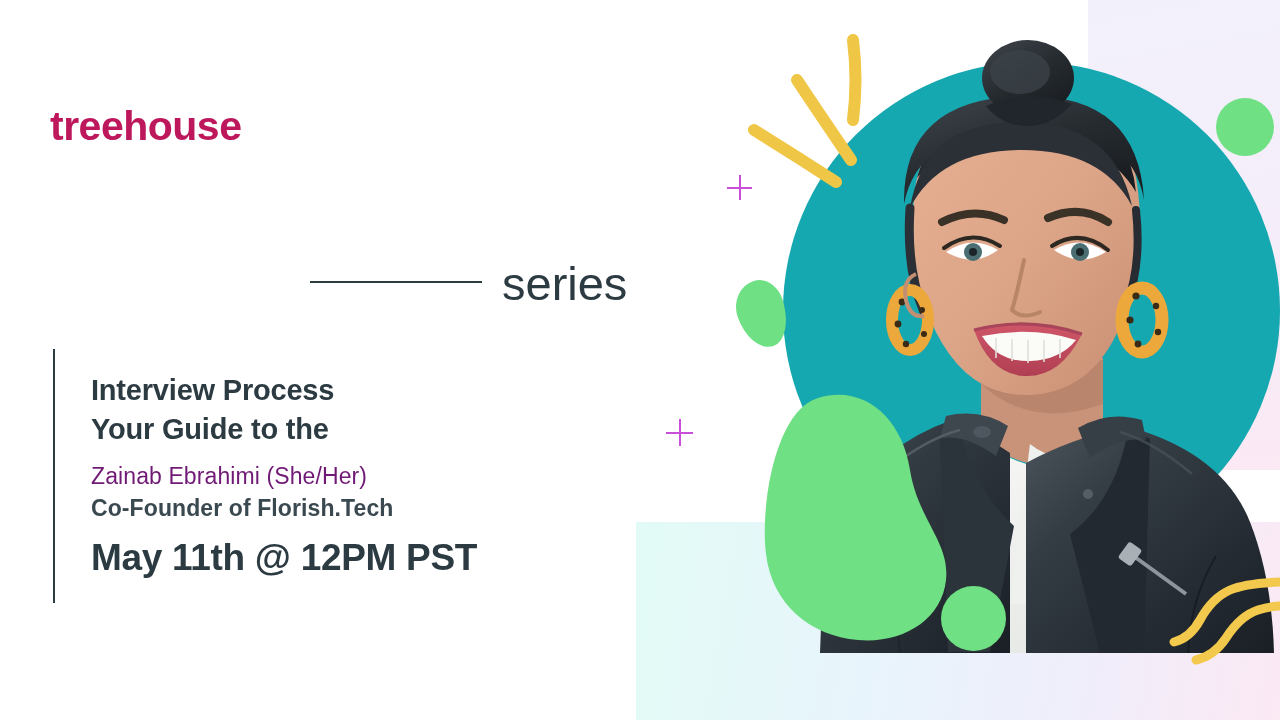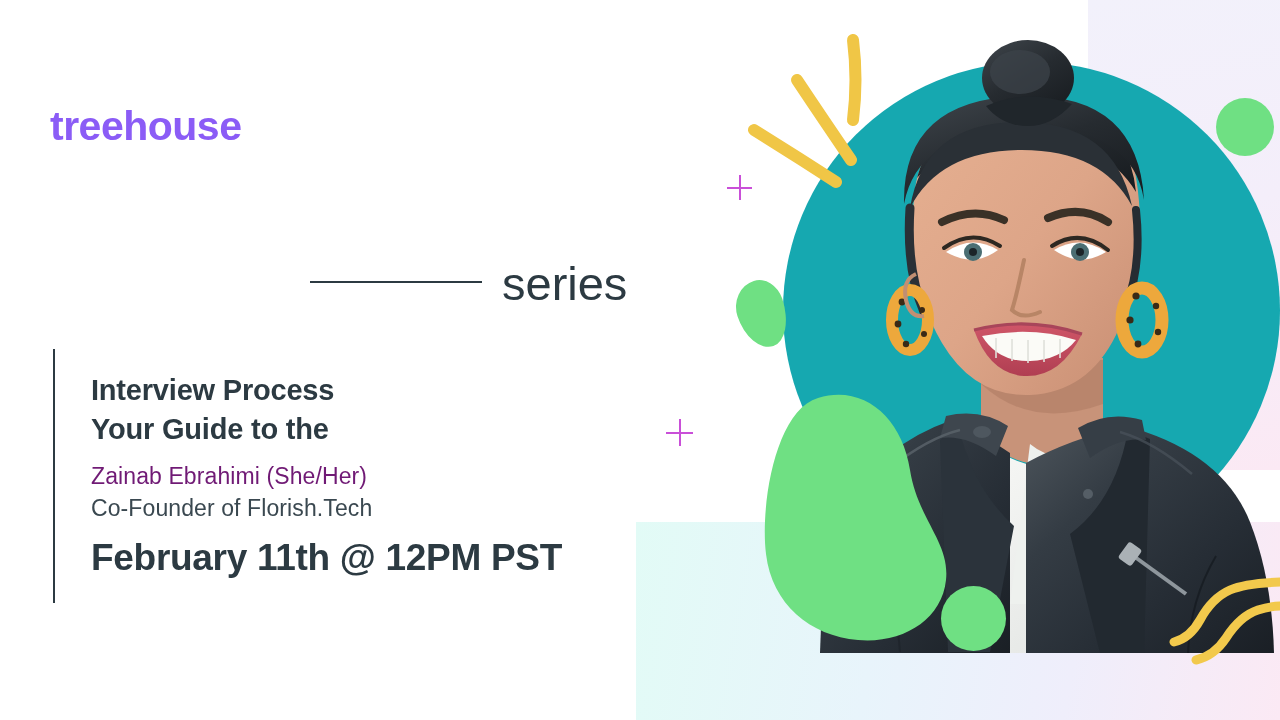--- a/index.html
+++ b/index.html
@@ -118,21 +118,21 @@
   .plus-mid   { left: 666px; top: 419px; width: 27px; height: 27px; }
 
   
   .brand {
     position: absolute;
     left: 50px;
     top: 106px;
     font-size: 41px;
     font-weight: 700;
     letter-spacing: -0.5px;
-    color: #8b5cf6;
+    color: #be185d;
     line-height: 1;
   }
 
   .headline-outline {
     position: absolute;
     left: 44px;
     top: 160px;
     width: 620px;
     height: 90px;
   }
@@ -193,21 +193,21 @@
     font-weight: 400;
     letter-spacing: 0.1px;
     color: #701a75;
     line-height: 1.35;
   }
   .speaker-role {
     position: absolute;
     left: 91px;
     top: 493px;
     font-size: 23px;
-    font-weight: 400;
+    font-weight: 700;
     letter-spacing: 0.1px;
     color: #3a4850;
     line-height: 1.35;
   }
 
   .datetime {
     position: absolute;
     left: 91px;
     top: 536px;
     font-size: 37px;
@@ -381,15 +381,15 @@
 
   <div class="left-rule"></div>
 
   <div class="talk-title">
     <div>Interview Process</div>
     <div>Your Guide to the</div>
   </div>
 
   <div class="speaker-name">Zainab Ebrahimi (She/Her)</div>
   <div class="speaker-role">Co-Founder of Florish.Tech</div>
-  <div class="datetime">February 11th @ 12PM PST</div>
+  <div class="datetime">May 11th @ 12PM PST</div>
 
 </div>
 
 </body></html>

